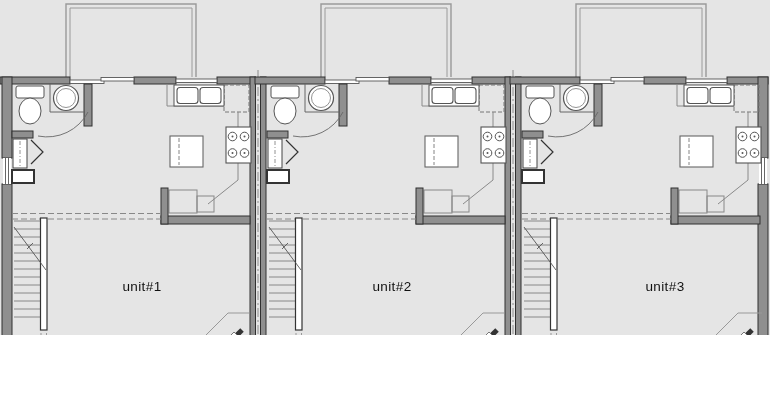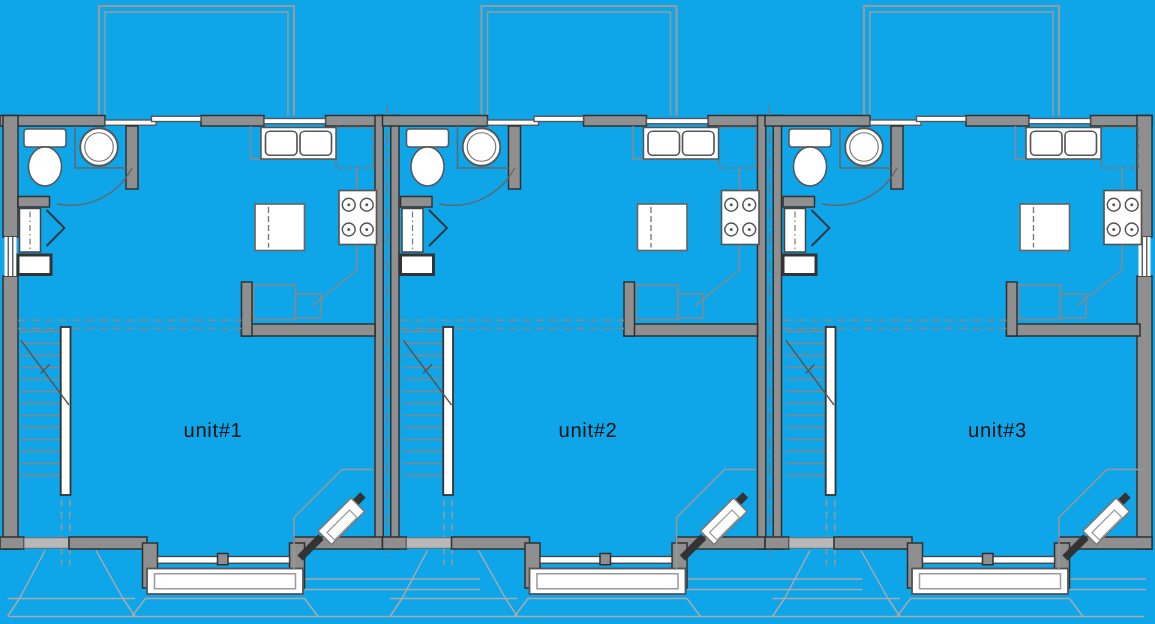--- a/index.html
+++ b/index.html
@@ -1,19 +1,19 @@
 <!DOCTYPE html>
 <html><head>
 <meta charset="utf-8">
 <style>
   html,body{margin:0;padding:0;background:#ffffff;}
   .stage{
     position:relative;
-    width:770px;height:416px;
-    background:#0ea5e9;
+    width:770px;height:335px;
+    background:#e5e5e5;
     font-family:"Liberation Sans", sans-serif;
     overflow:hidden;
   }
   svg{display:block;}
   text.unit-label{
     font-family:"Liberation Sans", sans-serif;
     font-size:13.5px;
     font-weight:500;
     letter-spacing:0.4px;
     fill:#111111;

